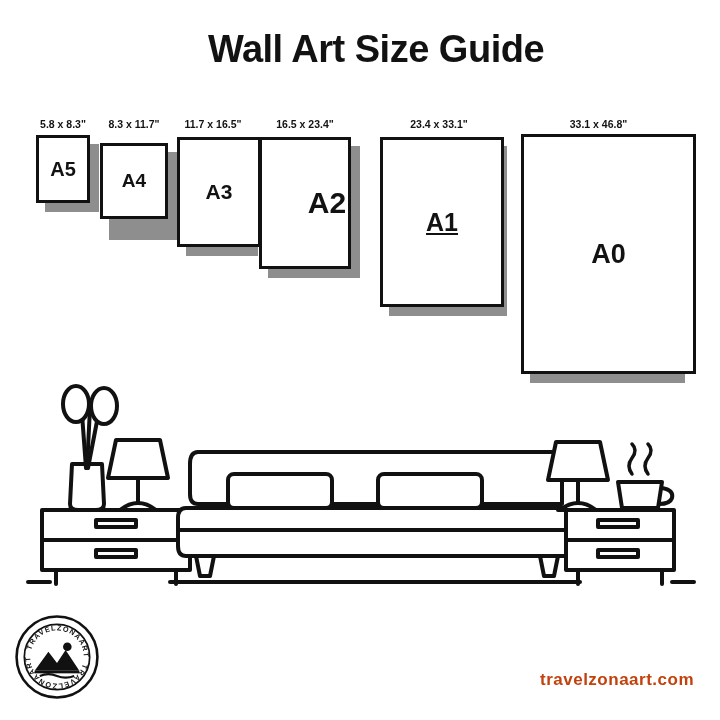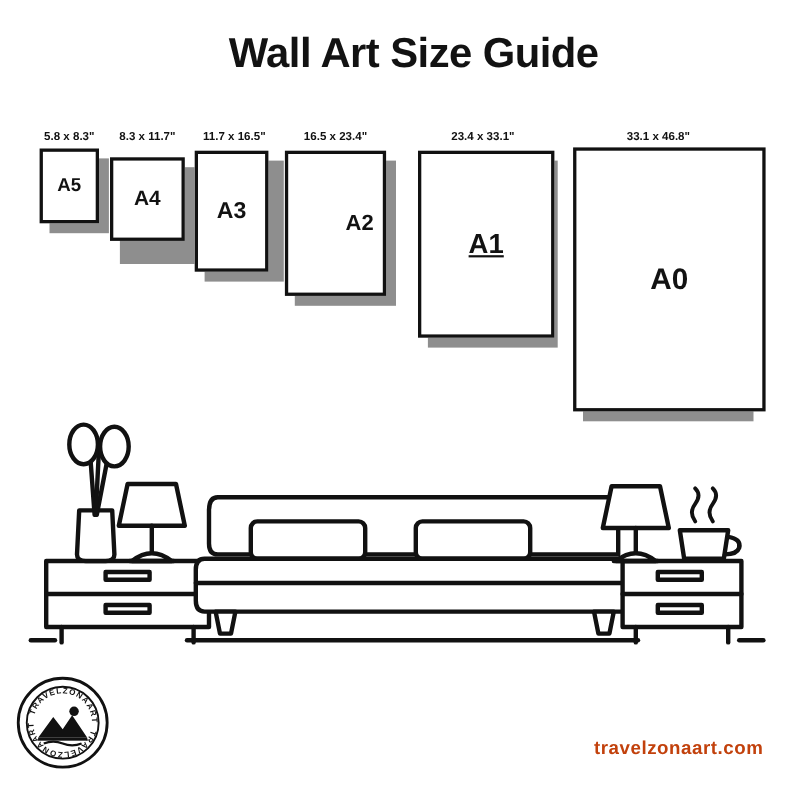--- a/index.html
+++ b/index.html
@@ -92,45 +92,45 @@
 <body>
 
 <div id="stage">
 
   <div id="title">Wall Art Size Guide</div>
 
   <div class="frame-wrap" style="left:36px; top:135px; width:54px; height:68px;">
     <div class="frame-label" style="top:-17px;">5.8 x 8.3"</div>
     <div class="frame-shadow" style="width:54px; height:68px;"></div>
     <div class="frame-box" style="width:54px; height:68px;">
-      <span class="frame-name" style="font-size:17px;">A5</span>
+      <span class="frame-name" style="font-size:20px;">A5</span>
     </div>
   </div>
 
   <div class="frame-wrap" style="left:100px; top:143px; width:68px; height:88px;">
     <div class="frame-label" style="top:-25px;">8.3 x 11.7"</div>
     <div class="frame-shadow" style="width:68px; height:88px;"></div>
     <div class="frame-box" style="width:68px; height:76px;">
       <span class="frame-name" style="font-size:19px;">A4</span>
     </div>
   </div>
 
   <div class="frame-wrap" style="left:177px; top:137px; width:72px; height:110px;">
     <div class="frame-label" style="top:-19px;">11.7 x 16.5"</div>
     <div class="frame-shadow" style="width:72px; height:110px;"></div>
-    <div class="frame-box" style="width:67px; height:110px;">
+    <div class="frame-box" style="width:84px; height:110px;">
       <span class="frame-name" style="font-size:21px;">A3</span>
     </div>
   </div>
 
   <div class="frame-wrap" style="left:259px; top:137px; width:92px; height:132px;">
     <div class="frame-label" style="top:-19px;">16.5 x 23.4"</div>
     <div class="frame-shadow" style="width:92px; height:132px;"></div>
     <div class="frame-box" style="width:92px; height:132px;">
-      <span class="frame-name" style="font-size:20px;margin-left:44px;">A2</span>
+      <span class="frame-name" style="font-size:30px;margin-left:44px;">A2</span>
     </div>
   </div>
 
   <div class="frame-wrap" style="left:380px; top:137px; width:118px; height:170px;">
     <div class="frame-label" style="top:-19px;">23.4 x 33.1"</div>
     <div class="frame-shadow" style="width:118px; height:170px;"></div>
     <div class="frame-box" style="width:124px; height:170px;text-decoration:underline;">
       <span class="frame-name" style="font-size:25px;">A1</span>
     </div>
   </div>

